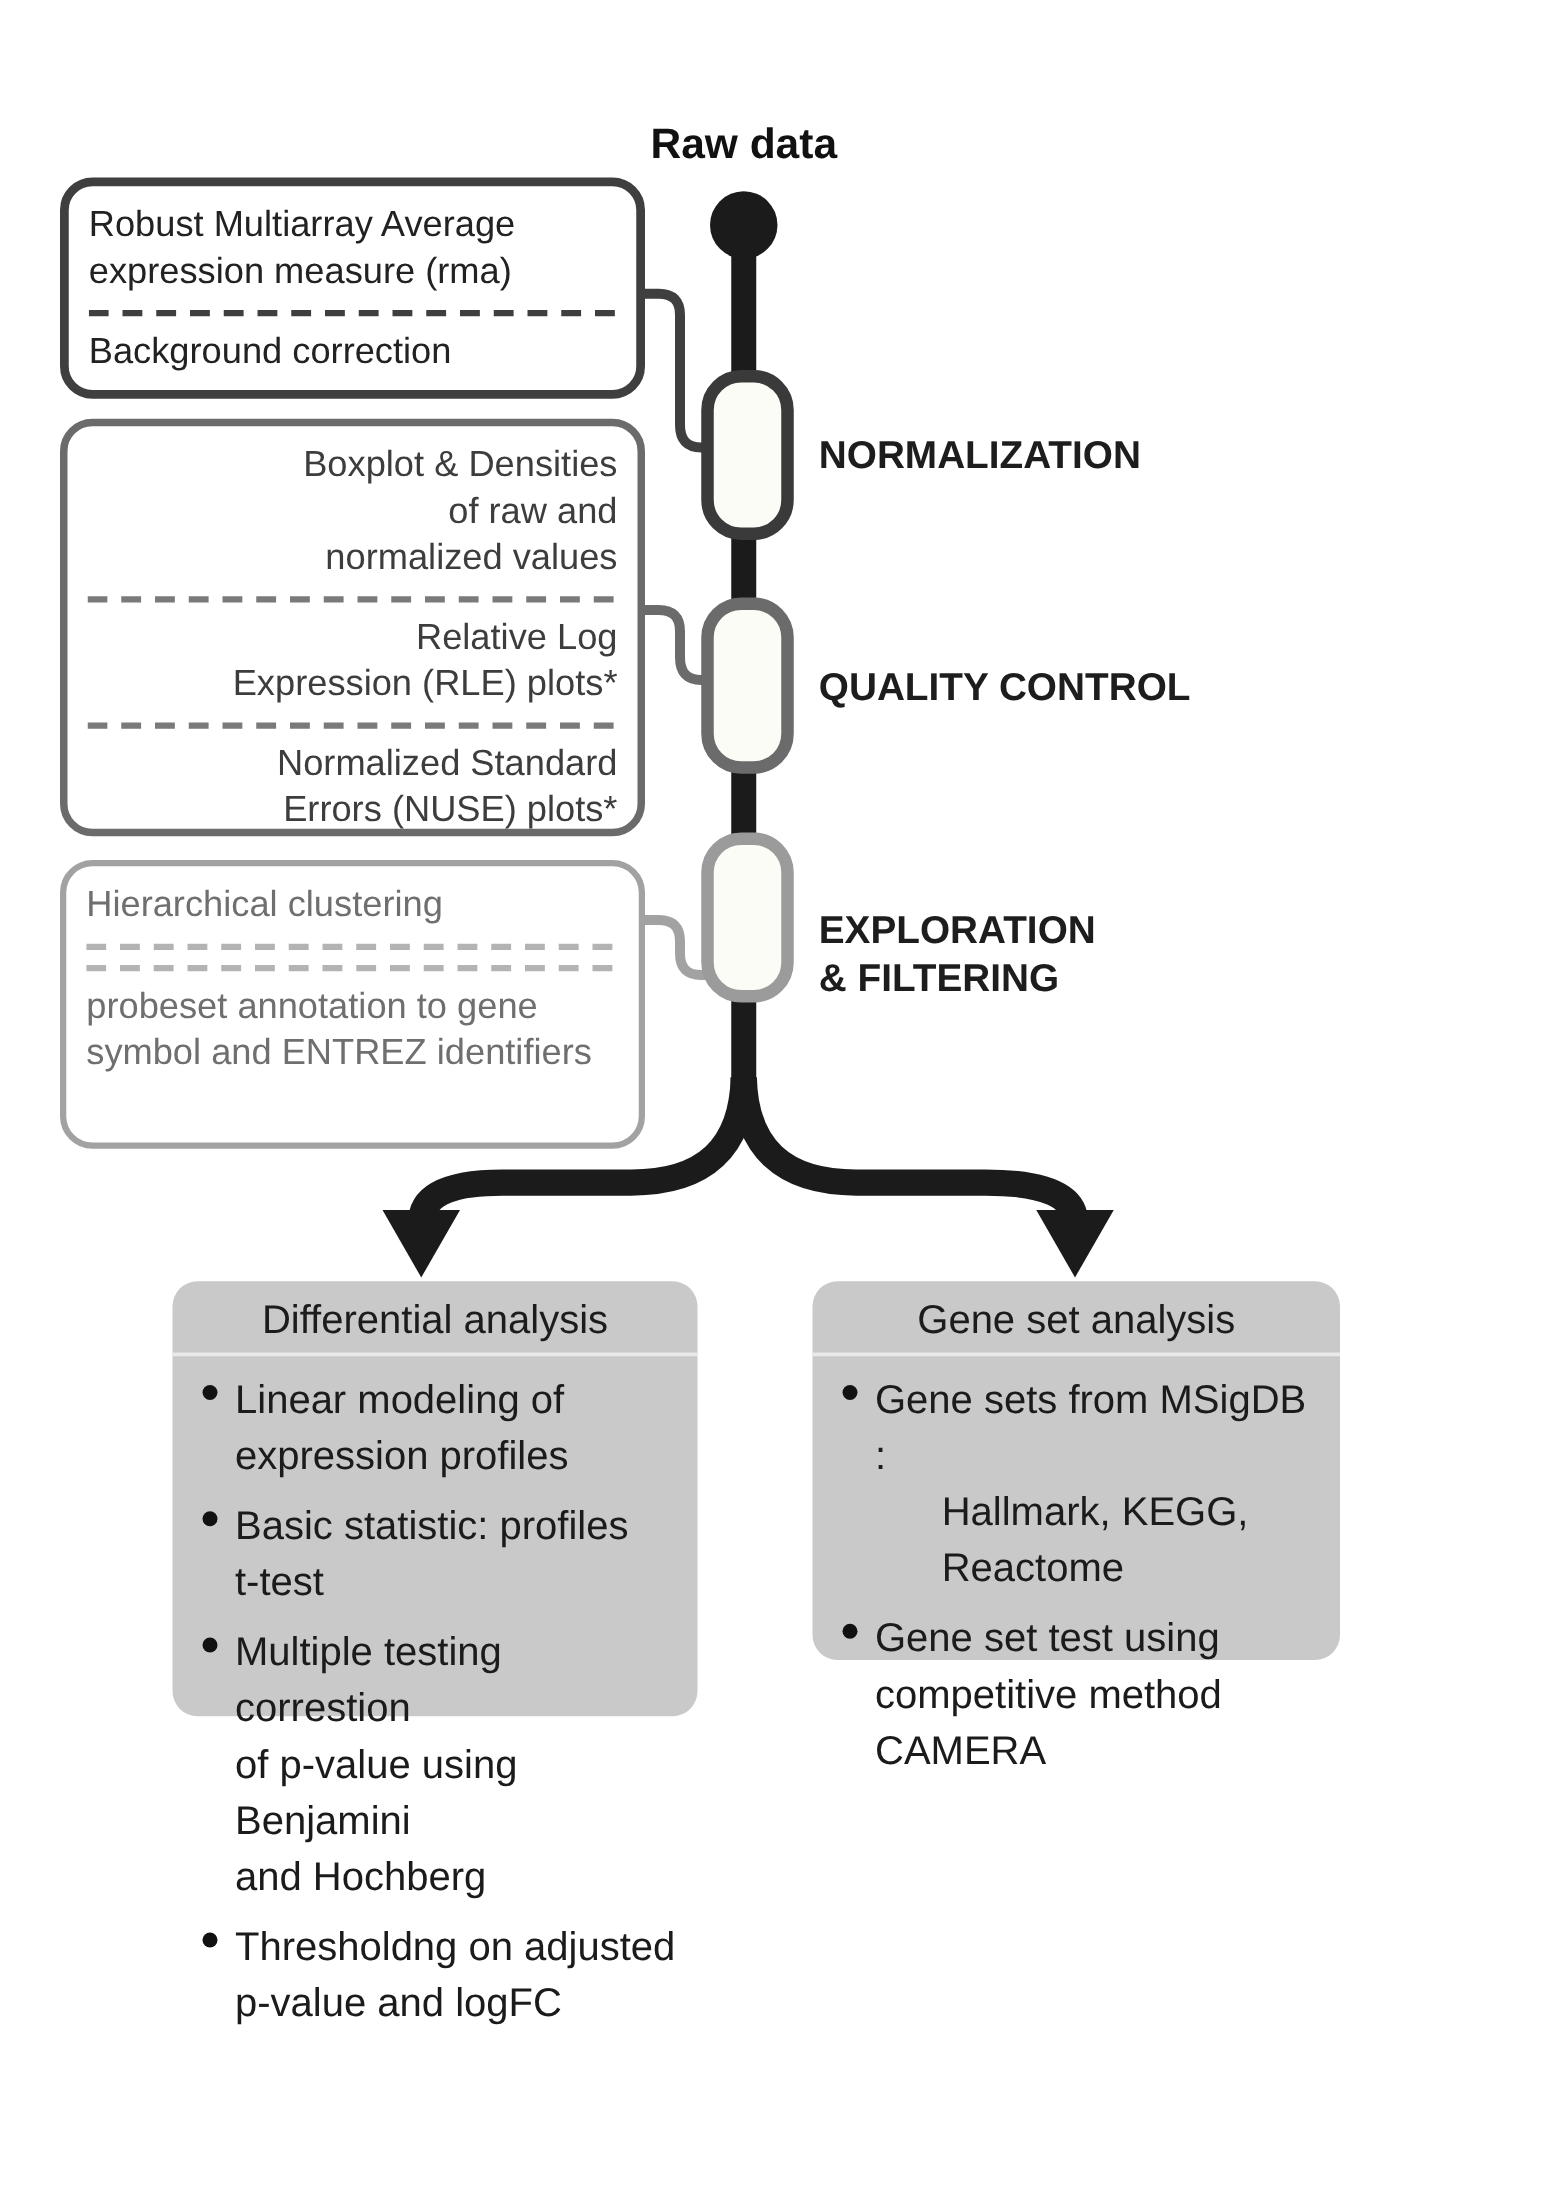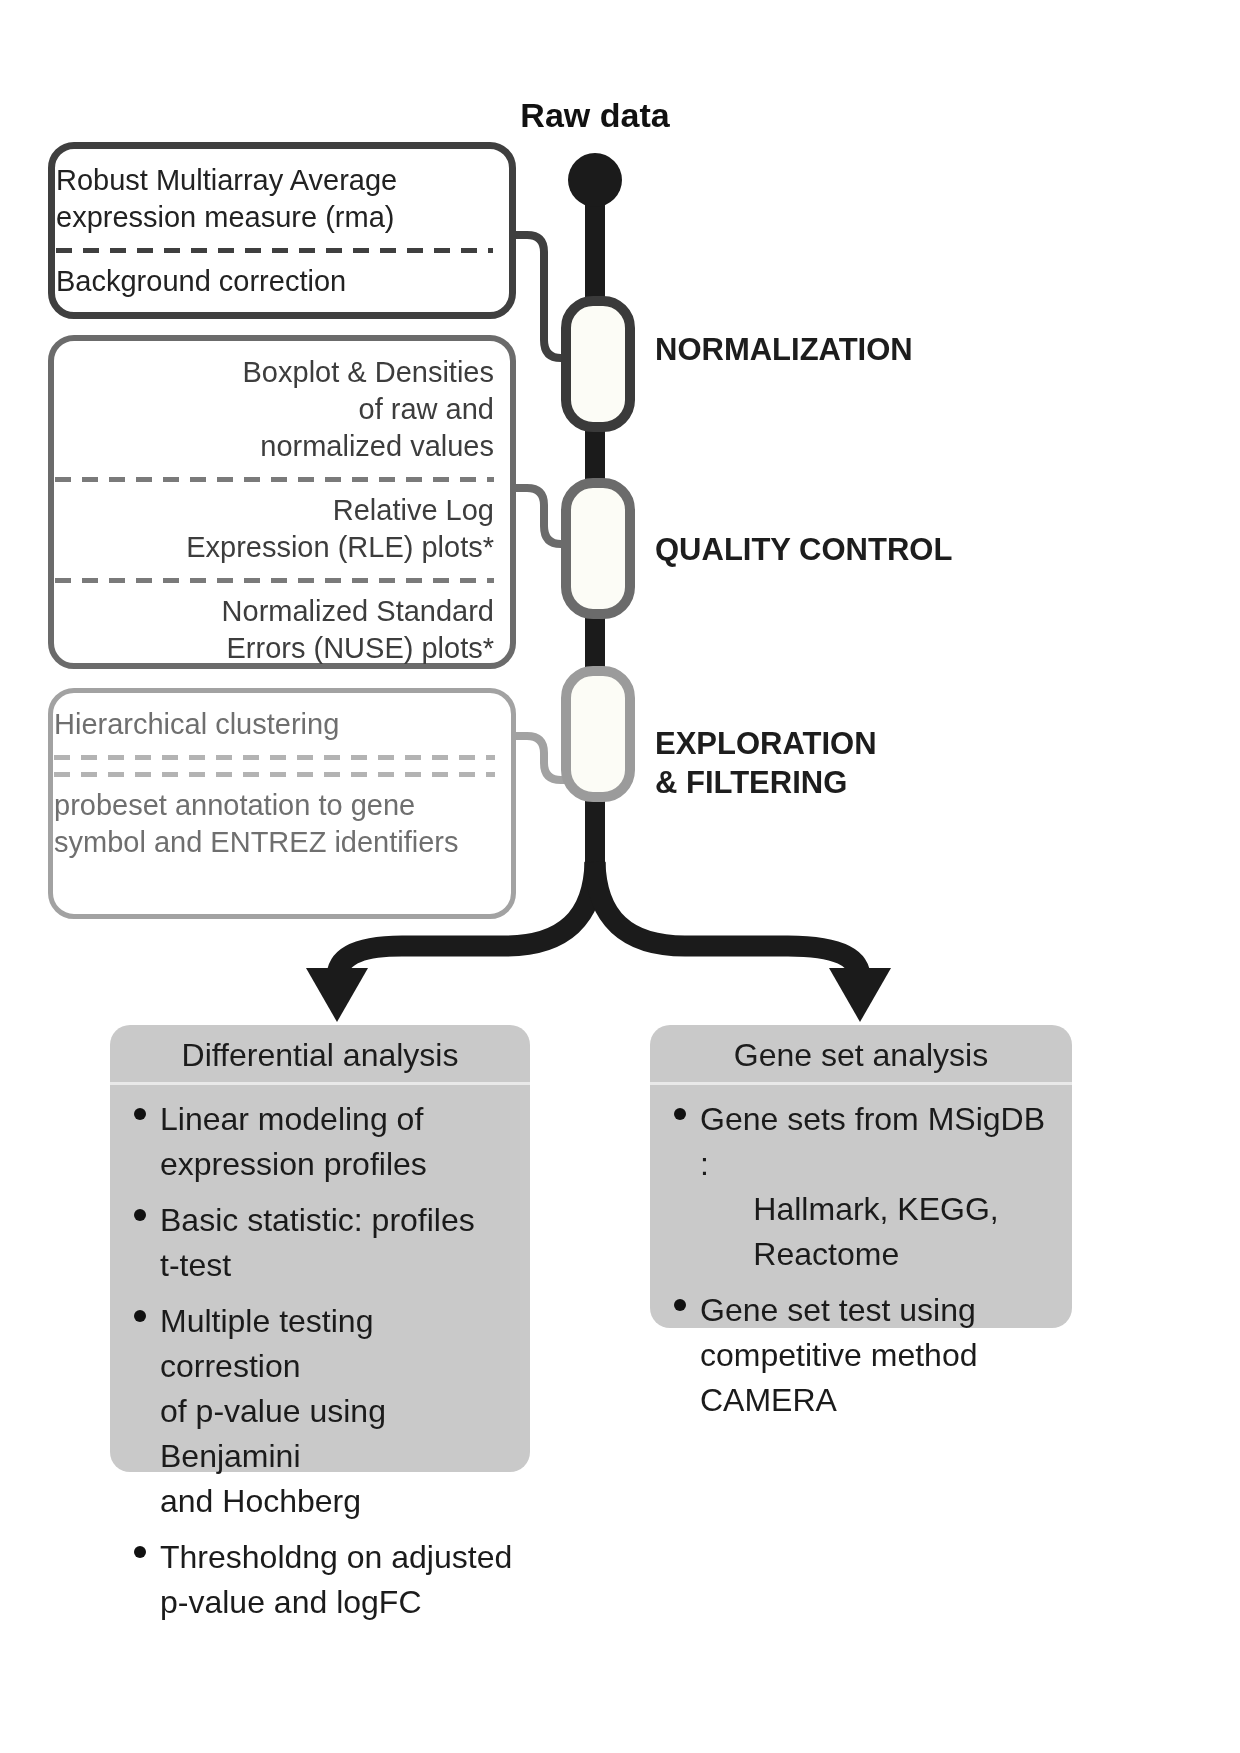--- a/index.html
+++ b/index.html
@@ -27,21 +27,21 @@
 
   .raw-data-label{
     position:absolute;left:465px;top:76px;width:260px;
     text-align:center;font-size:34px;font-weight:bold;color:#111;
     z-index:2;
   }
 
   .step-box{
     position:absolute;left:48px;width:468px;
     background:#ffffff;border-radius:26px;
-    padding:13px 16px 10px 1px;
+    padding:13px 16px 10px 16px;
     z-index:1;
   }
   .step-box .step{
     white-space:pre-wrap;
     font-size:29px;line-height:37px;
   }
   .divider{
     height:5px;margin:12px 0 10px 0;
     background-repeat:repeat-x;background-size:27px 5px;
   }
@@ -70,31 +70,31 @@
   .box-exploration .divider{
     background-image:repeating-linear-gradient(90deg,#b3b3b3 0 16px,transparent 16px 27px);
   }
 
   .stage-label{
     position:absolute;left:655px;
     font-size:31px;font-weight:bold;color:#1d1d1d;
     white-space:pre-line;line-height:39px;
     z-index:2;
   }
-  .stage-normalization{top:310px;}
+  .stage-normalization{top:324px;}
   .stage-quality{top:510px;}
   .stage-exploration{top:704px;}
 
   .analysis-box{
     position:absolute;
     background:var(--analysis-bg);
     border-radius:20px;
     z-index:1;
   }
-  .analysis-differential{left:110px;top:1005px;width:420px;height:447px;}
+  .analysis-differential{left:138px;top:1005px;width:420px;height:348px;}
   .analysis-geneset{left:650px;top:1005px;width:422px;height:303px;}
   .analysis-title{
     text-align:center;
     font-size:32px;color:#1c1c1c;font-weight:normal;
     padding:12px 8px 8px 8px;
     border-bottom:3px solid #e9e9e9;
   }
   .bullet-list{
     list-style:none;
     margin:12px 0 0 0;

